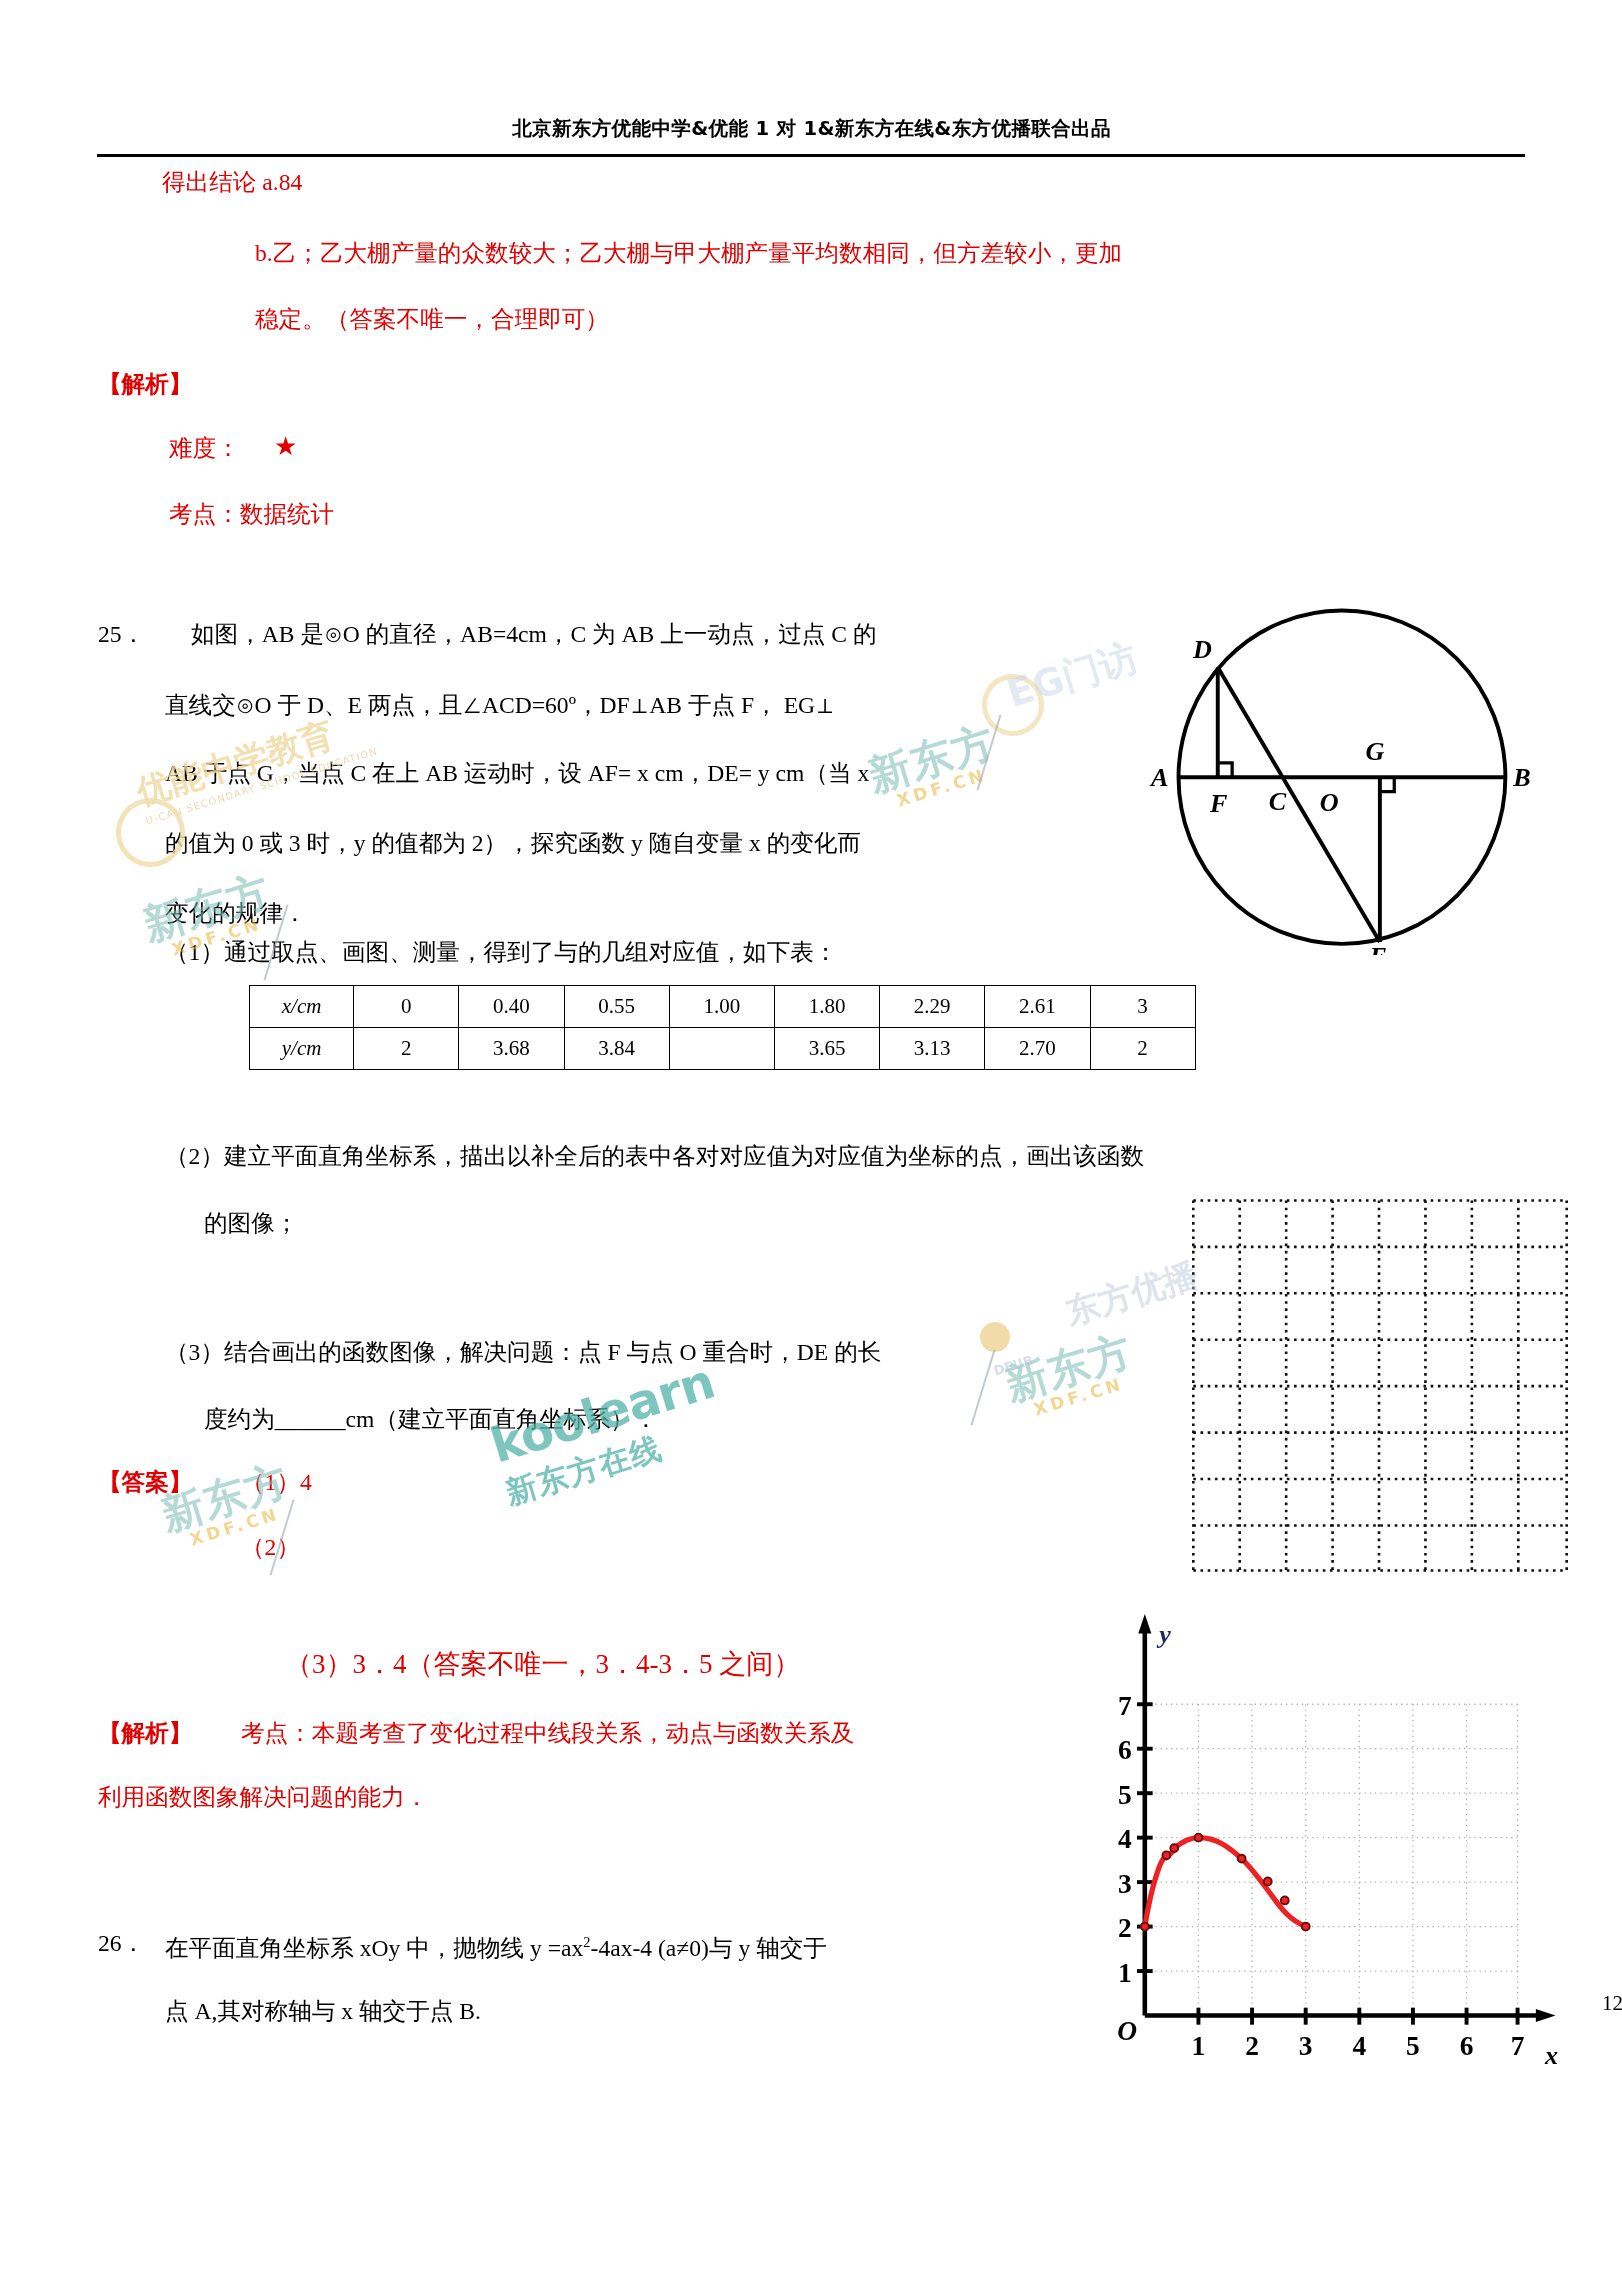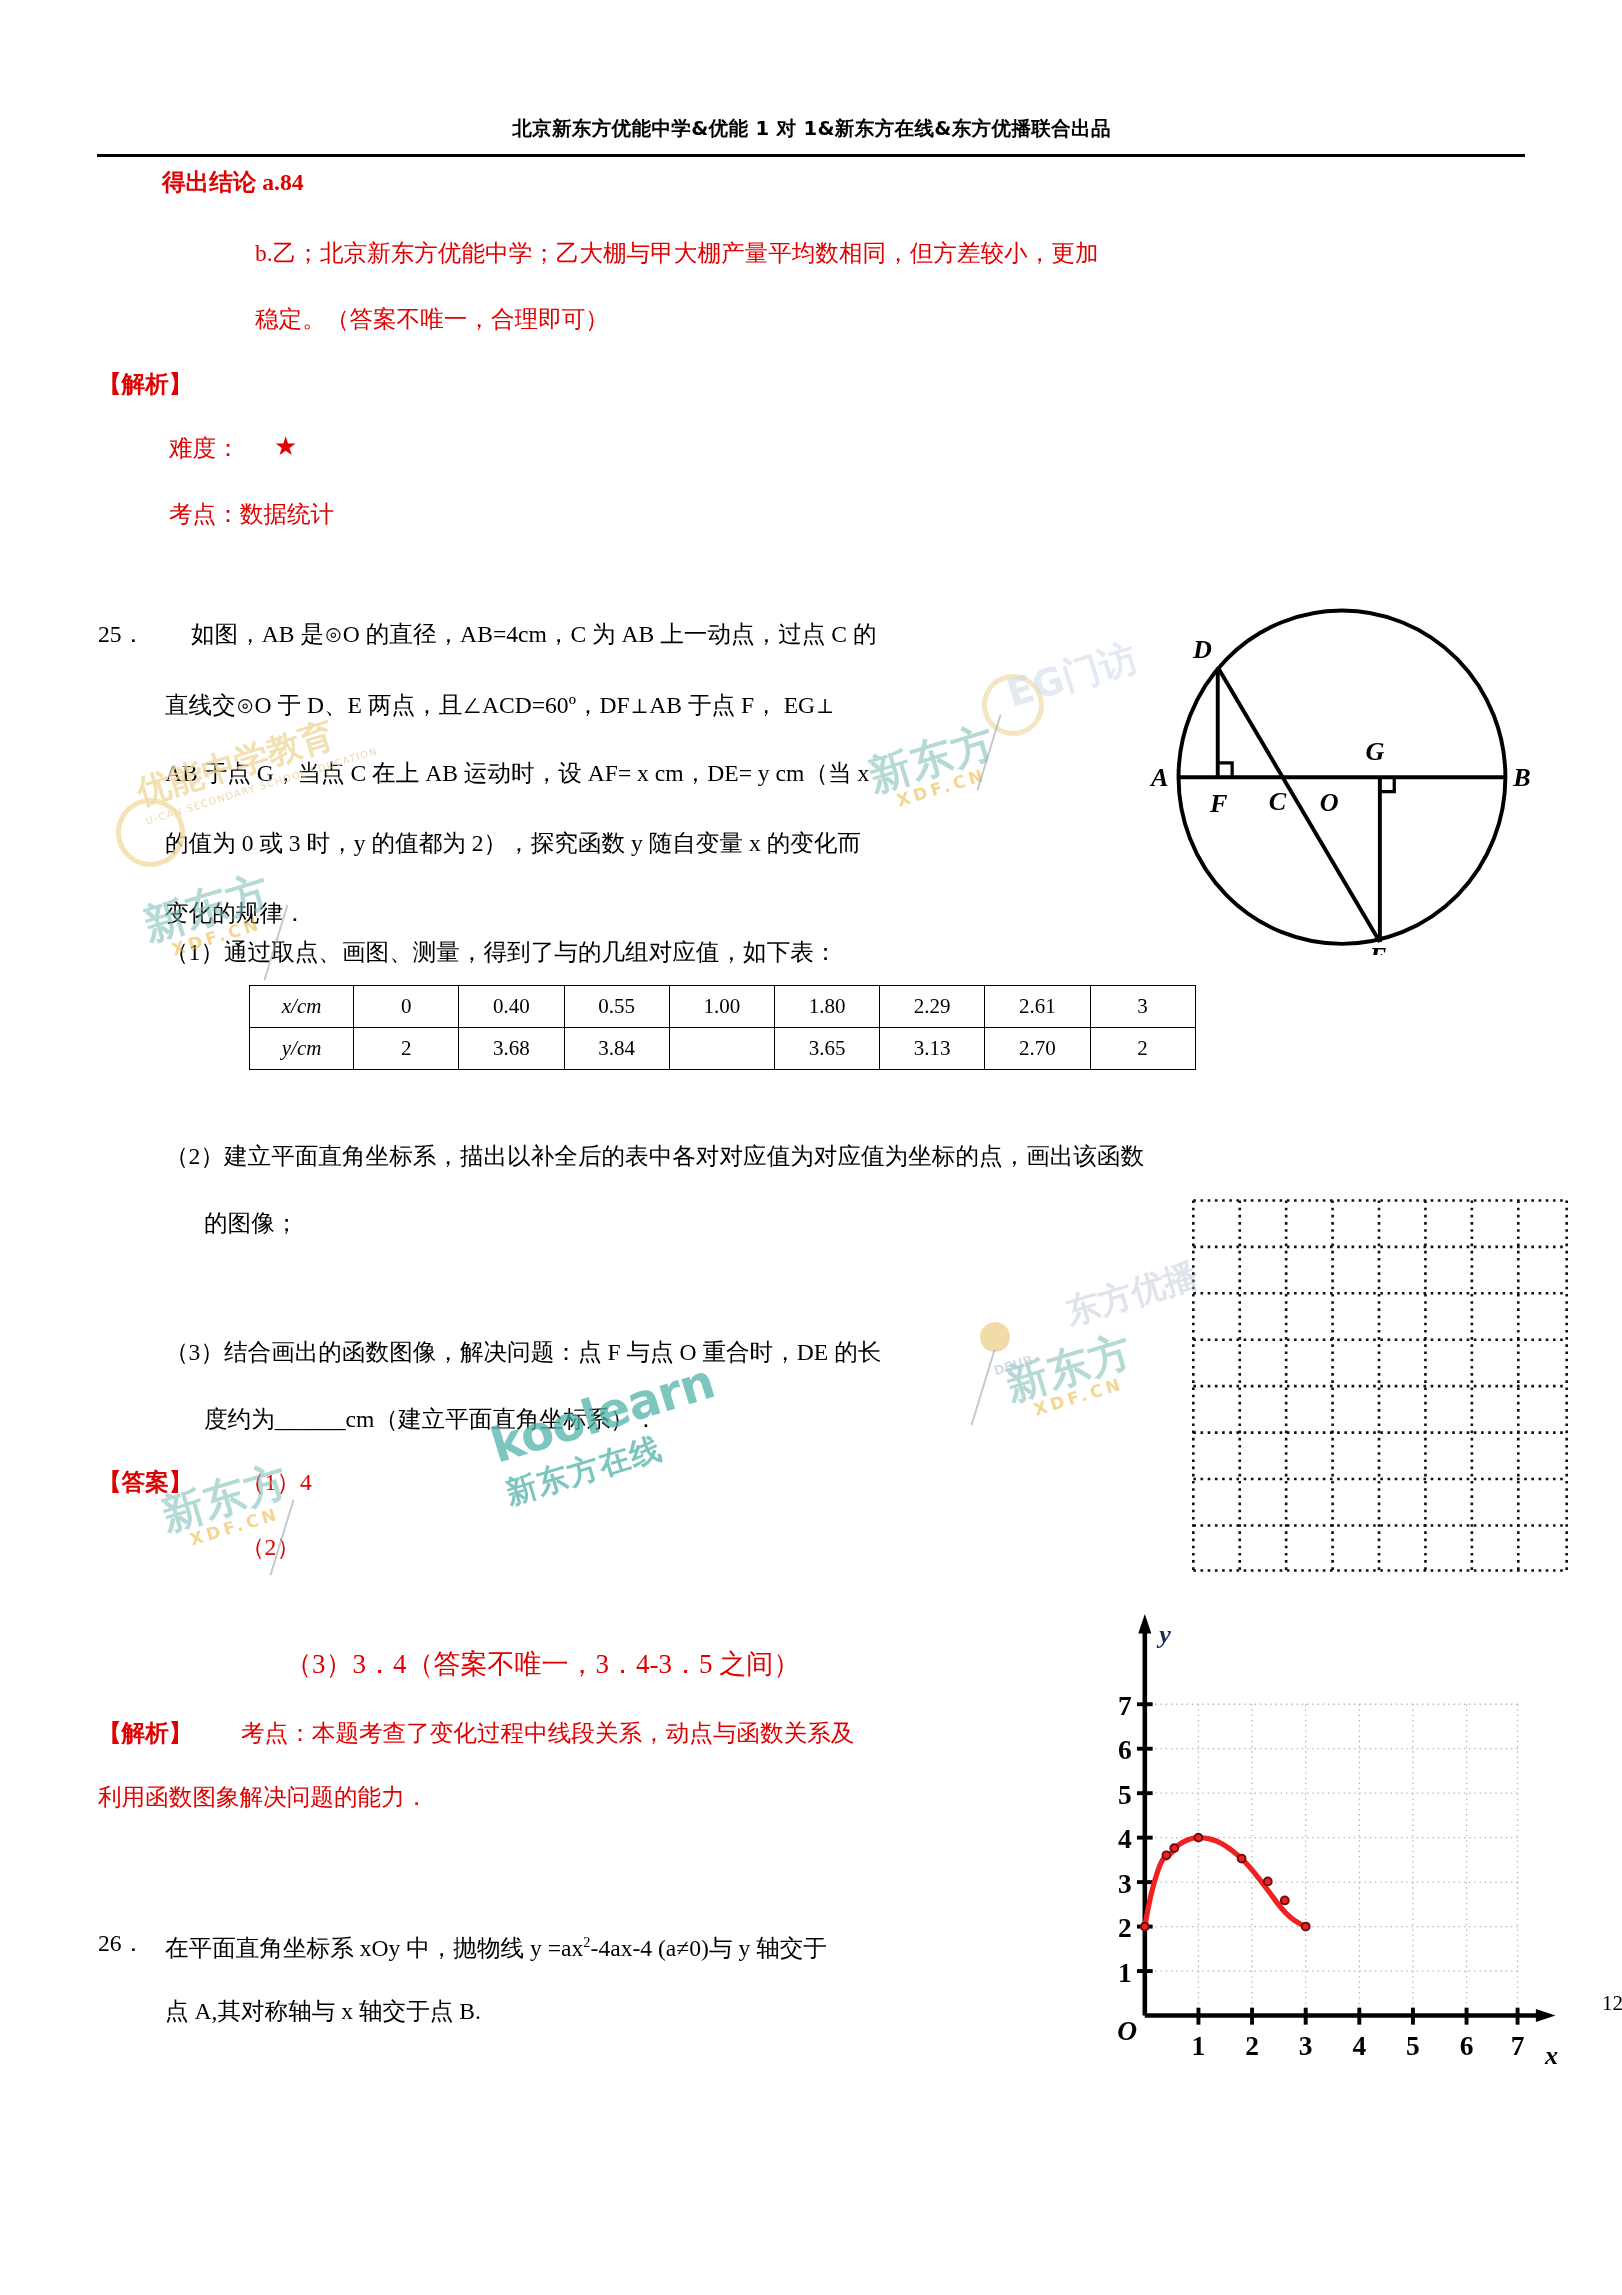--- a/index.html
+++ b/index.html
@@ -102,22 +102,22 @@
   }
 </style>
 </head>
 <body>
 
 <div class="page">
 
   <div class="hdr-text">北京新东方优能中学&amp;优能 1 对 1&amp;新东方在线&amp;东方优播联合出品</div>
   <div class="hdr-rule"></div>
 
-  <div class="ln red" style="left:162px;top:171px;font-size:23.6px;font-weight:bold;">得出结论  a.84</div>
-  <div class="ln red" style="left:255px;top:242px;font-size:23.6px;">b.乙；北京新东方优能中学；乙大棚与甲大棚产量平均数相同，但方差较小，更加</div>
+  <div class="ln red" style="left:162px;top:171px;font-size:23.6px;">得出结论  a.84</div>
+  <div class="ln red" style="left:255px;top:242px;font-size:23.6px;">b.乙；乙大棚产量的众数较大；乙大棚与甲大棚产量平均数相同，但方差较小，更加</div>
   <div class="ln red" style="left:255px;top:308px;font-size:23.6px;">稳定。（答案不唯一，合理即可）</div>
 
   <div class="ln red b" style="left:98px;top:373px;font-size:23.6px;">【解析】</div>
   <div class="ln red" style="left:169px;top:437px;font-size:23.6px;">难度：</div>
   <div class="ln red" style="left:274px;top:434px;font-size:26px;">★</div>
   <div class="ln red" style="left:169px;top:503px;font-size:23.6px;">考点：数据统计</div>
 
   <div class="ln" style="left:98px;top:623px;font-size:23.6px;">25．</div>
   <div class="ln" style="left:165px;top:623px;font-size:23.6px;margin-left:26px;">如图，AB 是⊙O 的直径，AB=4cm，C 为 AB 上一动点，过点 C 的</div>
   <div class="ln" style="left:165px;top:694px;font-size:23.6px;">直线交⊙O 于 D、E 两点，且∠ACD=60º，DF⊥AB 于点 F， EG⊥</div>

